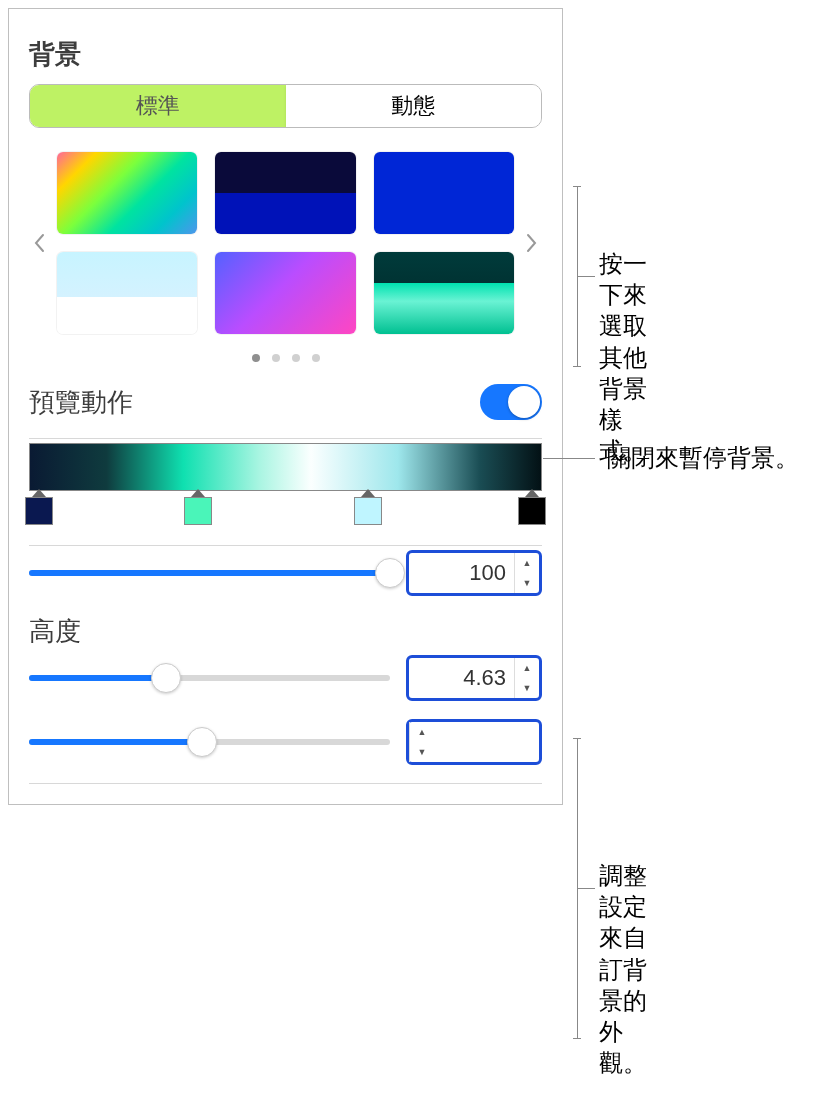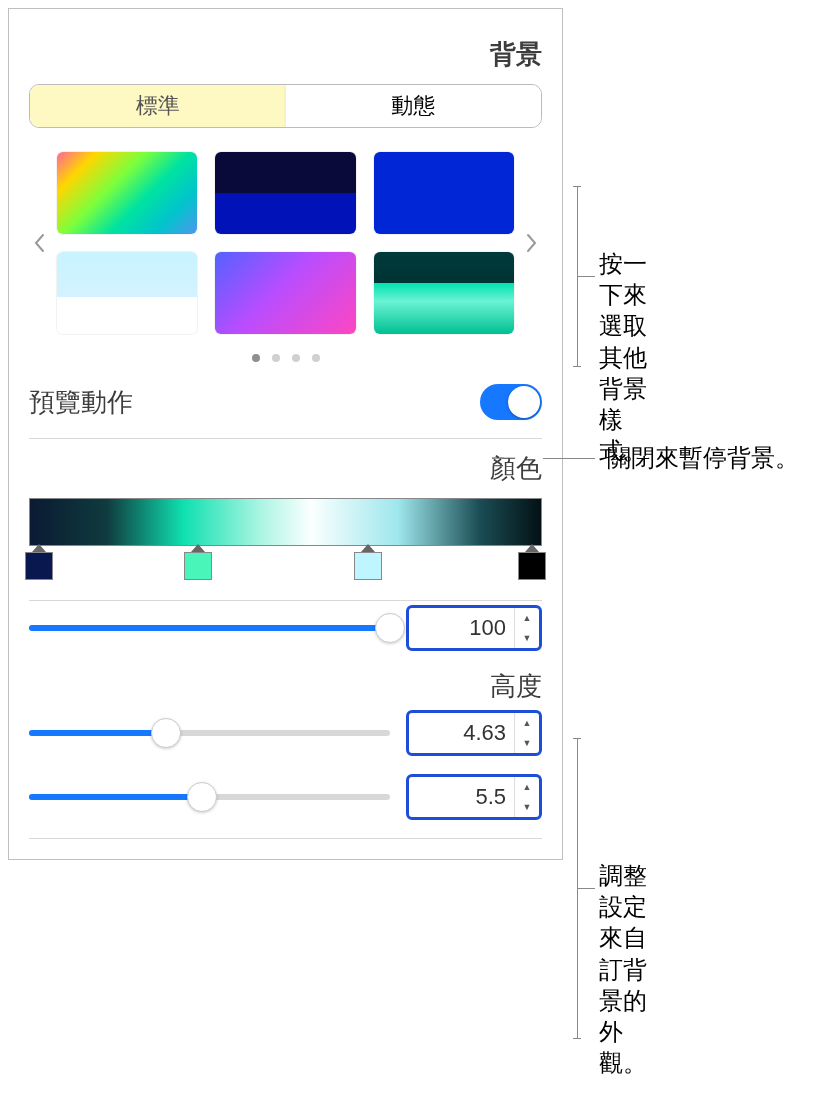--- a/index.html
+++ b/index.html
@@ -11,21 +11,20 @@
     display: flex;
     align-items: flex-start;
   }
   .panel {
     width: 555px;
     border: 1px solid rgba(0,0,0,0.25);
     padding: 0 20px 16px 20px;
     box-sizing: border-box;
     margin-left: 8px;
     margin-top: 8px;
-    text-align: right;
   }
   .section-heading {
     font-size: 26px;
     font-weight: 600;
     color: #3d3d3d;
     margin-top: 28px;
     margin-bottom: 12px;
   }
   .seg {
     display: flex;
@@ -33,21 +32,21 @@
     border-radius: 10px;
     overflow: hidden;
     height: 42px;
   }
   .seg-btn {
     flex: 1;
     display: flex;
     align-items: center;
     justify-content: center;
     font-size: 22px;
-    background: #fef9c3;
+    background: #bef264;
     color: #555;
     cursor: pointer;
   }
   .seg-btn.active {
     background: #fff;
     color: #000;
     font-weight: 400;
     box-shadow: 0 1px 3px rgba(0,0,0,0.1);
   }
   .gallery-wrap {
@@ -274,21 +273,20 @@
 
   <div class="row">
     <div class="row-label">預覽動作</div>
     <div class="switch">
       <div class="switch-knob"></div>
     </div>
   </div>
 
   <hr class="div">
 
-  <div class="row-label" style="margin-top:12px; margin-bottom:12px;">顏色</div>
 
   <div class="gradient-bar"></div>
   <div class="stops" id="stops-row">
       <div class="stop" style="left: 2%;">
         <div class="stop-tri"></div>
         <div class="stop-box" style="background:#0a1850"></div>
       </div>
       <div class="stop" style="left: 33%;">
         <div class="stop-tri"></div>
         <div class="stop-box" style="background:#4af5b9"></div>
@@ -335,21 +333,20 @@
         </div>
       </div>
     </div>
 
     <div class="slider-group">
       <div class="slider-track">
         <div class="slider-fill" id="fill-apex" style="width: 48%;"></div>
         <div class="slider-thumb" id="thumb-apex" style="left: 48%;"></div>
       </div>
       <div class="value-box">
-        <div class="value-input">5.5</div>
         <div class="stepper">
           <div class="step-btn">▲</div>
           <div class="step-btn">▼</div>
         </div>
       </div>
     </div>
 
     <hr class="div">
   </div>
 </div>

